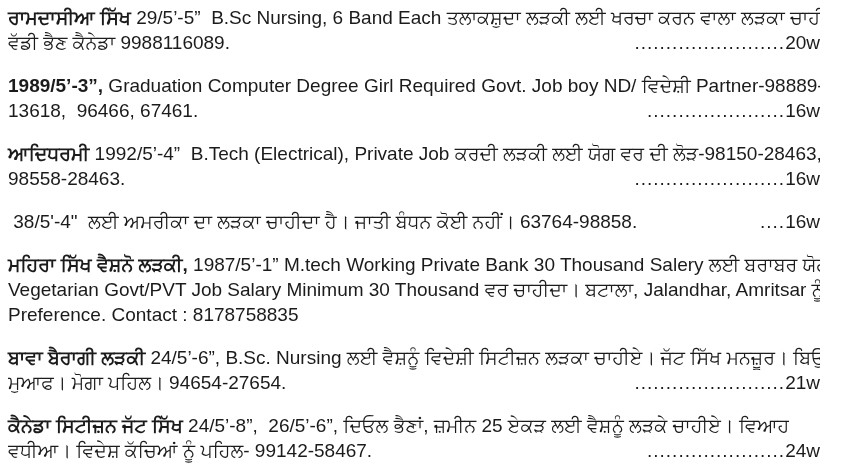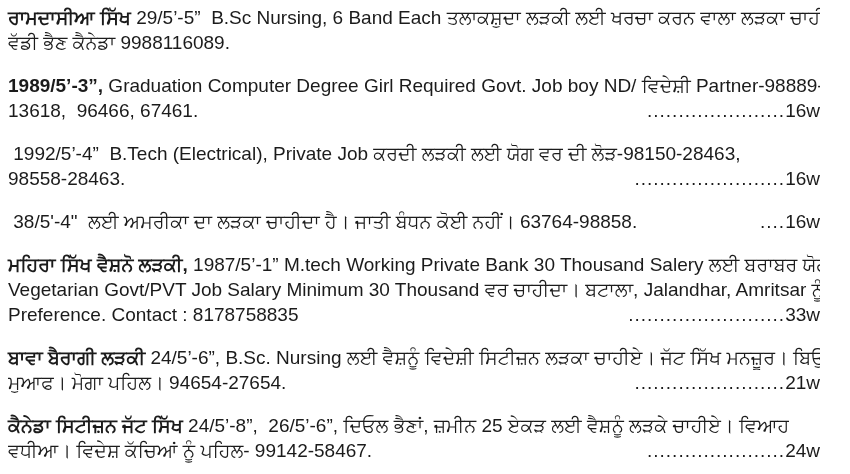--- a/index.html
+++ b/index.html
@@ -46,37 +46,37 @@
     letter-spacing: 0;
   }
 </style>
 </head>
 <body>
 
 <main class="ads">
   <div>
       <div class="ad">
         <div class="line"><span class="lead">ਰਾਮਦਾਸੀਆ ਸਿੱਖ</span><span class="txt"> 29/5’-5”  B.Sc Nursing, 6 Band Each ਤਲਾਕਸ਼ੁਦਾ ਲੜਕੀ ਲਈ ਖਰਚਾ ਕਰਨ ਵਾਲਾ ਲੜਕਾ ਚਾਹੀਏ।</span></div>
-        <div class="line"><span class="txt">ਵੱਡੀ ਭੈਣ ਕੈਨੇਡਾ 9988116089.</span></div>
+        <div class="line"><span class="txt">ਵੱਡੀ ਭੈਣ ਕੈਨੇਡਾ 9988116089.</span><span class="tail"><span class="leader">........................</span><span class="count">20w</span></span></div>
       </div>
       <div class="ad">
         <div class="line"><span class="lead">1989/5’-3”,</span><span class="txt"> Graduation Computer Degree Girl Required Govt. Job boy ND/ ਵਿਦੇਸ਼ੀ Partner-98889-</span></div>
         <div class="line"><span class="txt">13618,  96466, 67461.</span><span class="tail"><span class="leader">......................</span><span class="count">16w</span></span></div>
       </div>
       <div class="ad">
-        <div class="line"><span class="txt"> 1992/5’-4”  B.Tech (Electrical), Private Job ਕਰਦੀ ਲੜਕੀ ਲਈ ਯੋਗ ਵਰ ਦੀ ਲੋੜ-98150-28463,</span></div>
+        <div class="line"><span class="lead">ਆਦਿਧਰਮੀ</span><span class="txt"> 1992/5’-4”  B.Tech (Electrical), Private Job ਕਰਦੀ ਲੜਕੀ ਲਈ ਯੋਗ ਵਰ ਦੀ ਲੋੜ-98150-28463,</span></div>
         <div class="line"><span class="txt">98558-28463.</span><span class="tail"><span class="leader">........................</span><span class="count">16w</span></span></div>
       </div>
       <div class="ad">
         <div class="line"><span class="txt"> 38/5'-4"  ਲਈ ਅਮਰੀਕਾ ਦਾ ਲੜਕਾ ਚਾਹੀਦਾ ਹੈ। ਜਾਤੀ ਬੰਧਨ ਕੋਈ ਨਹੀਂ। 63764-98858. </span><span class="tail"><span class="leader">....</span><span class="count">16w</span></span></div>
       </div>
       <div class="ad">
         <div class="line"><span class="lead">ਮਹਿਰਾ ਸਿੱਖ ਵੈਸ਼ਨੋ ਲੜਕੀ,</span><span class="txt"> 1987/5’-1” M.tech Working Private Bank 30 Thousand Salery ਲਈ ਬਰਾਬਰ ਯੋਗਤਾ</span></div>
         <div class="line"><span class="txt">Vegetarian Govt/PVT Job Salary Minimum 30 Thousand ਵਰ ਚਾਹੀਦਾ। ਬਟਾਲਾ, Jalandhar, Amritsar ਨੂੰ</span></div>
-        <div class="line"><span class="txt">Preference. Contact : 8178758835</span><span class="tail"><span class="leader">.........................</span><span class="count">33w</span></span></div>
+        <div class="line"><span class="txt">Preference. Contact : 8178758835</span></div>
       </div>
       <div class="ad">
         <div class="line"><span class="lead">ਬਾਵਾ ਬੈਰਾਗੀ ਲੜਕੀ</span><span class="txt"> 24/5’-6”, B.Sc. Nursing ਲਈ ਵੈਸ਼ਨੂੰ ਵਿਦੇਸ਼ੀ ਸਿਟੀਜ਼ਨ ਲੜਕਾ ਚਾਹੀਏ। ਜੱਟ ਸਿੱਖ ਮਨਜ਼ੂਰ। ਬਿਉਰੋ</span></div>
         <div class="line"><span class="txt">ਮੁਆਫ। ਮੋਗਾ ਪਹਿਲ। 94654-27654.</span><span class="tail"><span class="leader">........................</span><span class="count">21w</span></span></div>
       </div>
       <div class="ad">
         <div class="line"><span class="lead">ਕੈਨੇਡਾ ਸਿਟੀਜ਼ਨ ਜੱਟ ਸਿੱਖ</span><span class="txt"> 24/5’-8”,  26/5’-6”, ਦਿਓਲ ਭੈਣਾਂ, ਜ਼ਮੀਨ 25 ਏਕੜ ਲਈ ਵੈਸ਼ਨੂੰ ਲੜਕੇ ਚਾਹੀਏ। ਵਿਆਹ</span></div>
         <div class="line"><span class="txt">ਵਧੀਆ। ਵਿਦੇਸ਼ ਕੱਚਿਆਂ ਨੂੰ ਪਹਿਲ- 99142-58467.</span><span class="tail"><span class="leader">......................</span><span class="count">24w</span></span></div>
       </div>
     </div>

